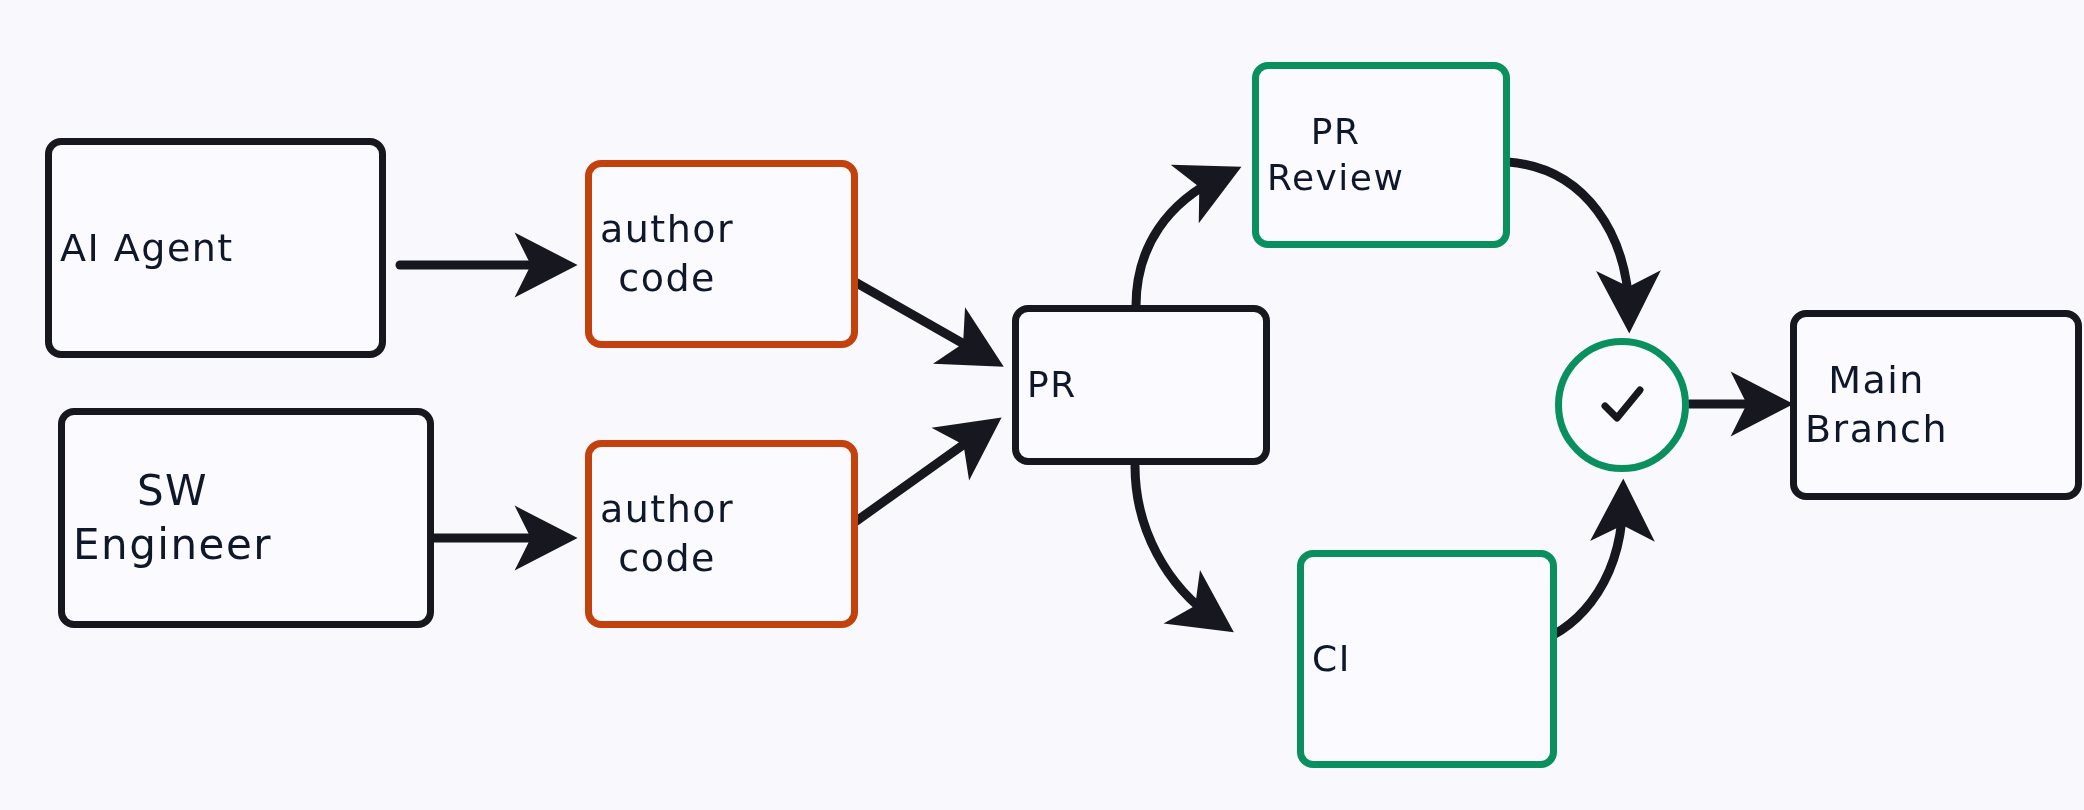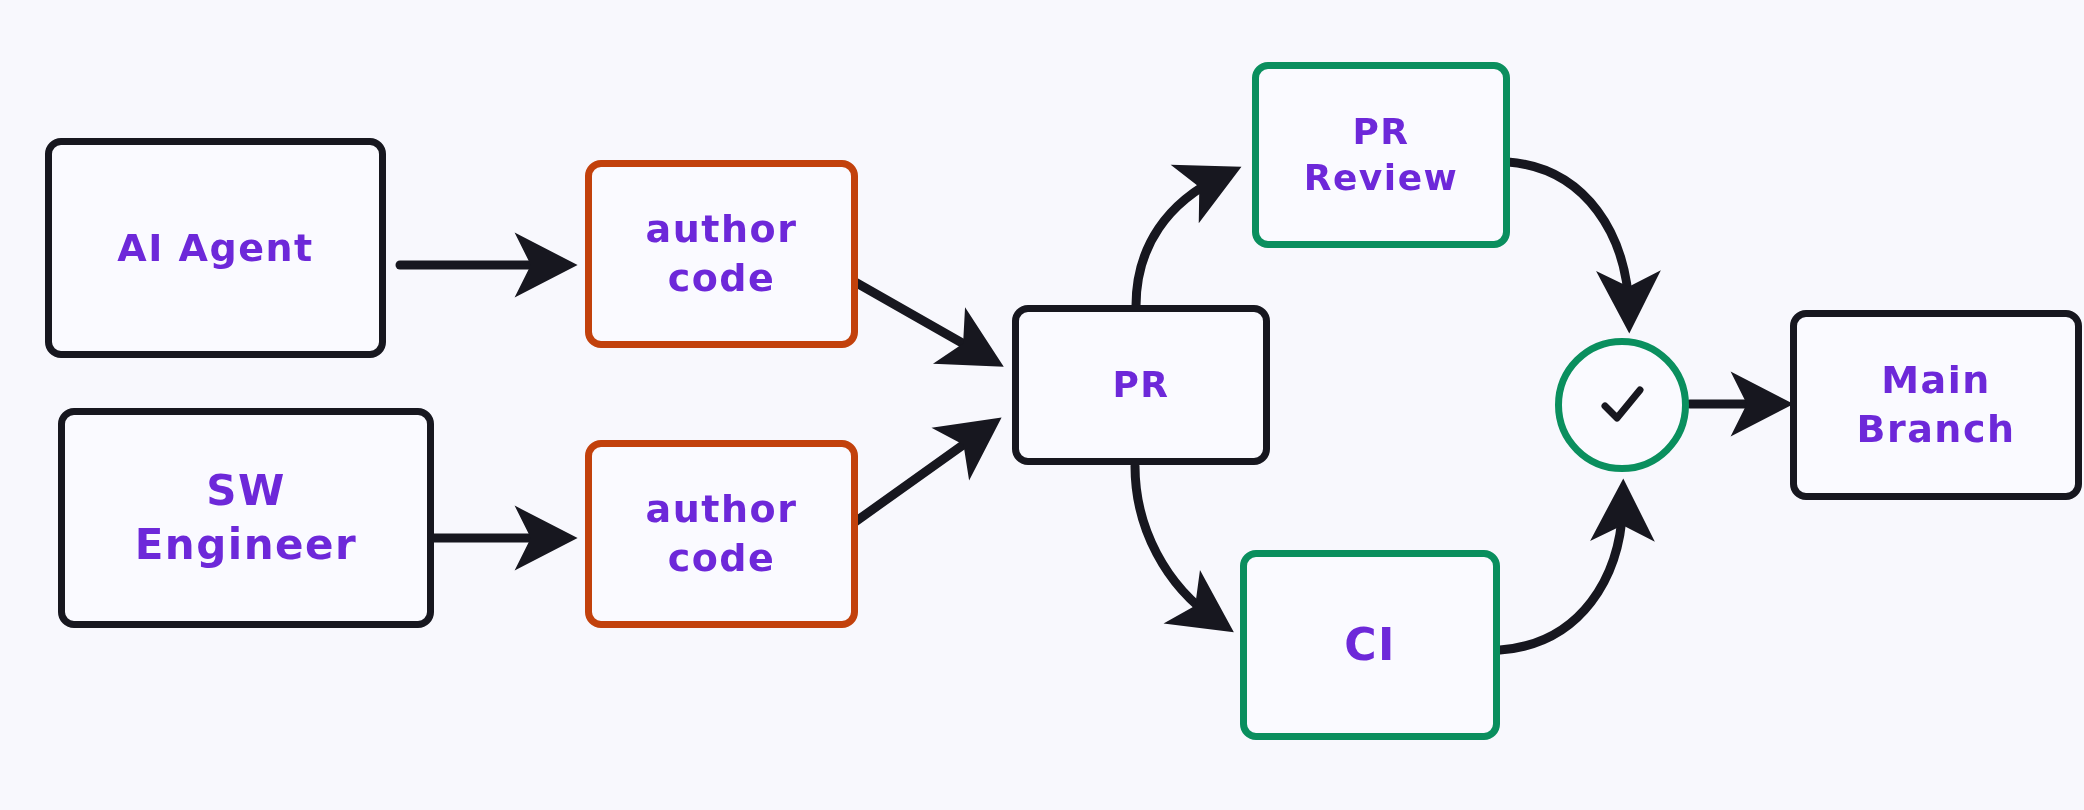--- a/index.html
+++ b/index.html
@@ -24,26 +24,25 @@
     width: 2084px;
     height: 810px;
     pointer-events: none;
   }
   .node {
     position: absolute;
     box-sizing: border-box;
     background: #fafaff;
     display: flex;
     align-items: center;
-    justify-content: center;
     text-align: center;
     line-height: 1.28;
-    color: #6d28d9;
+    color: #0f172a;
     letter-spacing: 1.5px;
-    font-weight: 700;
+    font-weight: 400;
     font-family: "DejaVu Sans", sans-serif;
   }
   .node .label {
     padding: 0 8px;
     white-space: pre-line;
   }
   .node-dark {
     border: 7px solid #17171f;
     border-radius: 16px;
   }
@@ -139,21 +138,21 @@
 
   <div class="node node-dark" style="left:1012px; top:305px; width:258px; height:160px; font-size:36px;">
     <span class="label">PR</span>
   </div>
 
   <div class="node node-green" style="left:1252px; top:62px; width:258px; height:186px; font-size:36px;">
     <span class="label">PR
 Review</span>
   </div>
 
-  <div class="node node-green" style="left:1240px; top:550px; width:260px; height:190px; font-size:44px;">
+  <div class="node node-green" style="left:1297px; top:550px; width:260px; height:218px; font-size:36px;">
     <span class="label">CI</span>
   </div>
 
   <div class="node node-dark" style="left:1790px; top:310px; width:292px; height:190px; font-size:38px;">
     <span class="label">Main
 Branch</span>
   </div>
 
   <div class="check-node" style="left:1555px; top:338px; width:134px; height:134px;">
     <svg width="70" height="70" viewBox="0 0 70 70">

